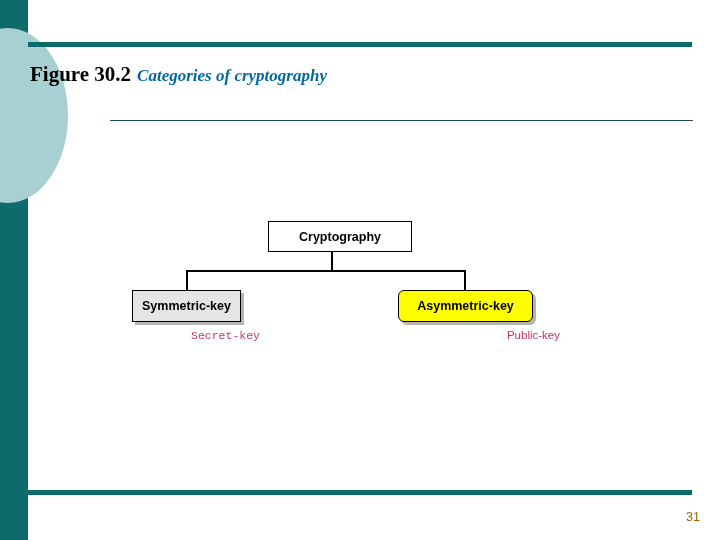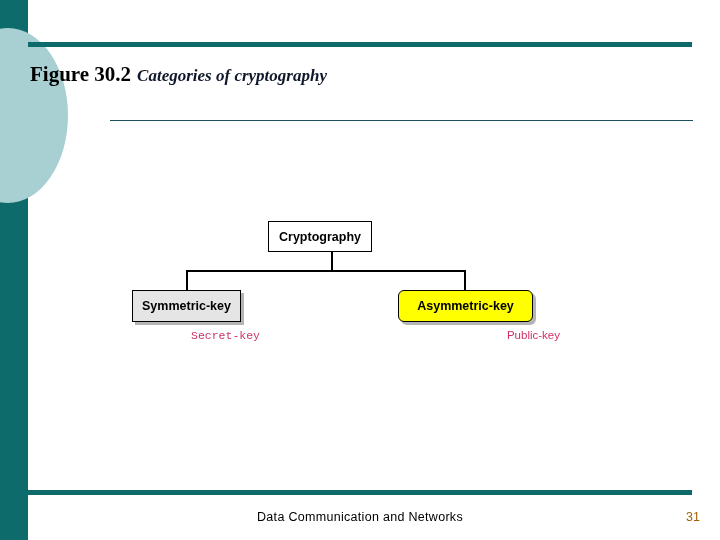--- a/index.html
+++ b/index.html
@@ -64,21 +64,21 @@
     font-family: "Liberation Serif", serif;
     font-size: 21px;
     font-weight: bold;
     color: #000000;
   }
   .fig-title .fig-caption {
     font-family: "Liberation Serif", serif;
     font-size: 17px;
     font-weight: bold;
     font-style: italic;
-    color: #0f172a;
+    color: #0369a1;
     margin-left: 6px;
   }
 
   
   .diagram {
     position: absolute;
     left: 120px; top: 205px;
     width: 480px; height: 150px;
   }
   .node {
@@ -89,21 +89,21 @@
     align-items: center;
     justify-content: center;
     font-family: "Liberation Sans", sans-serif;
     font-weight: bold;
     font-size: 12.5px;
     color: #000000;
     background: #ffffff;
   }
   .node-root {
     left: 148px; top: 16px;
-    width: 104px; height: 31px;
+    width: 144px; height: 31px;
   }
   .node-left {
     left: 12px; top: 85px;
     width: 109px; height: 32px;
     background: #e5e5e5;
     box-shadow: 3px 3px 0 rgba(120,120,120,0.55);
   }
   .node-right {
     left: 278px; top: 85px;
     width: 135px; height: 32px;
@@ -196,16 +196,15 @@
 
     <div class="node node-right">
       <span>Asymmetric-key</span>
     </div>
 
     <div class="sublabel sublabel-left">Secret-key</div>
     <div class="sublabel sublabel-right">Public-key</div>
 
   </div>
 
-  <div class="footer-text">Data Communication and Networks</div>
   <div class="page-number">31</div>
 
 </div>
 
 </body></html>

